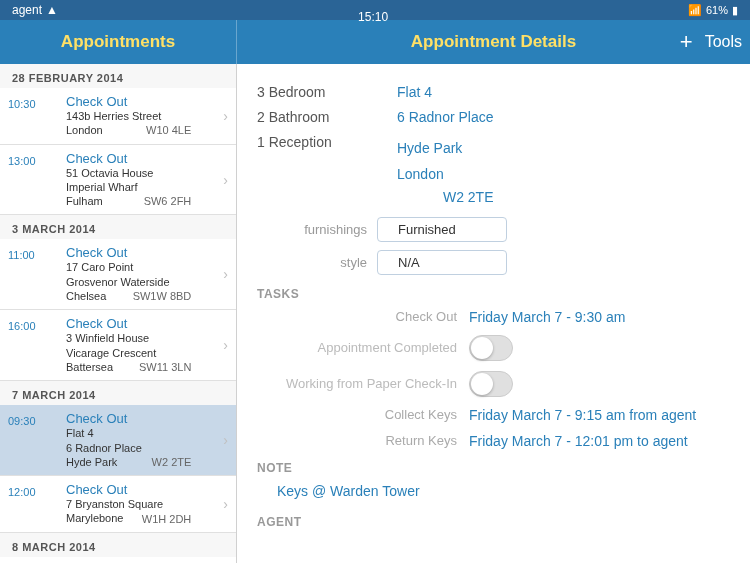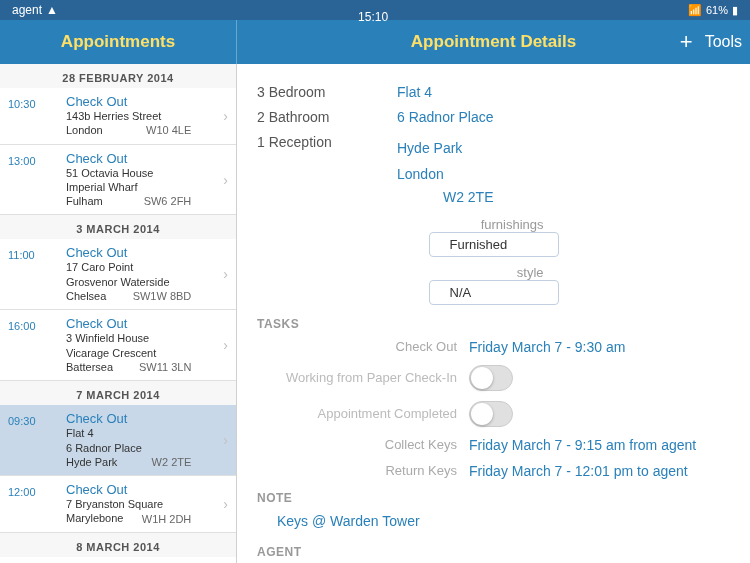--- a/index.html
+++ b/index.html
@@ -83,21 +83,20 @@
       border-right: 1px solid #d0d0d0;
       overflow-y: auto;
       font-size: 13px;
     }
     .date-header {
       color: #555;
       font-size: 11px;
       font-weight: 700;
       padding: 8px 12px 4px;
       letter-spacing: 0.5px;
-      text-align: center;
     }
     .appointment-item {
       display: flex;
       align-items: stretch;
       border-bottom: 1px solid #e0e0e0;
       background: white;
       cursor: pointer;
       position: relative;
       gap: 20px;
     }
@@ -175,21 +174,20 @@
       font-size: 14px;
       text-align: right;
       margin-top: -4px;
     }
 
     
     .field-row {
       display: flex;
       align-items: center;
       margin-bottom: 8px;
-      flex-direction: column;
     }
     .field-label {
       color: #999;
       font-size: 13px;
       text-align: right;
       width: 110px;
       margin-right: 10px;
       flex-shrink: 0;
     }
     .field-value-box {
@@ -437,26 +435,26 @@
     </div>
 
     <div class="section-header">TASKS</div>
 
     <div class="task-row">
       <div class="task-label">Check Out</div>
       <div class="task-value">Friday March 7 - 9:30 am</div>
     </div>
 
     <div class="task-row">
+      <div class="task-label" style="color:#bbb;">Appointment Completed</div>
+      <div class="toggle"></div>
+    </div>
+
+    <div class="task-row">
       <div class="task-label" style="color:#bbb;">Working from Paper Check-In</div>
-      <div class="toggle"></div>
-    </div>
-
-    <div class="task-row">
-      <div class="task-label" style="color:#bbb;">Appointment Completed</div>
       <div class="toggle"></div>
     </div>
 
     <div class="task-row">
       <div class="task-label">Collect Keys</div>
       <div class="task-value">Friday March 7 - 9:15 am from agent</div>
     </div>
 
     <div class="task-row">
       <div class="task-label">Return Keys</div>

